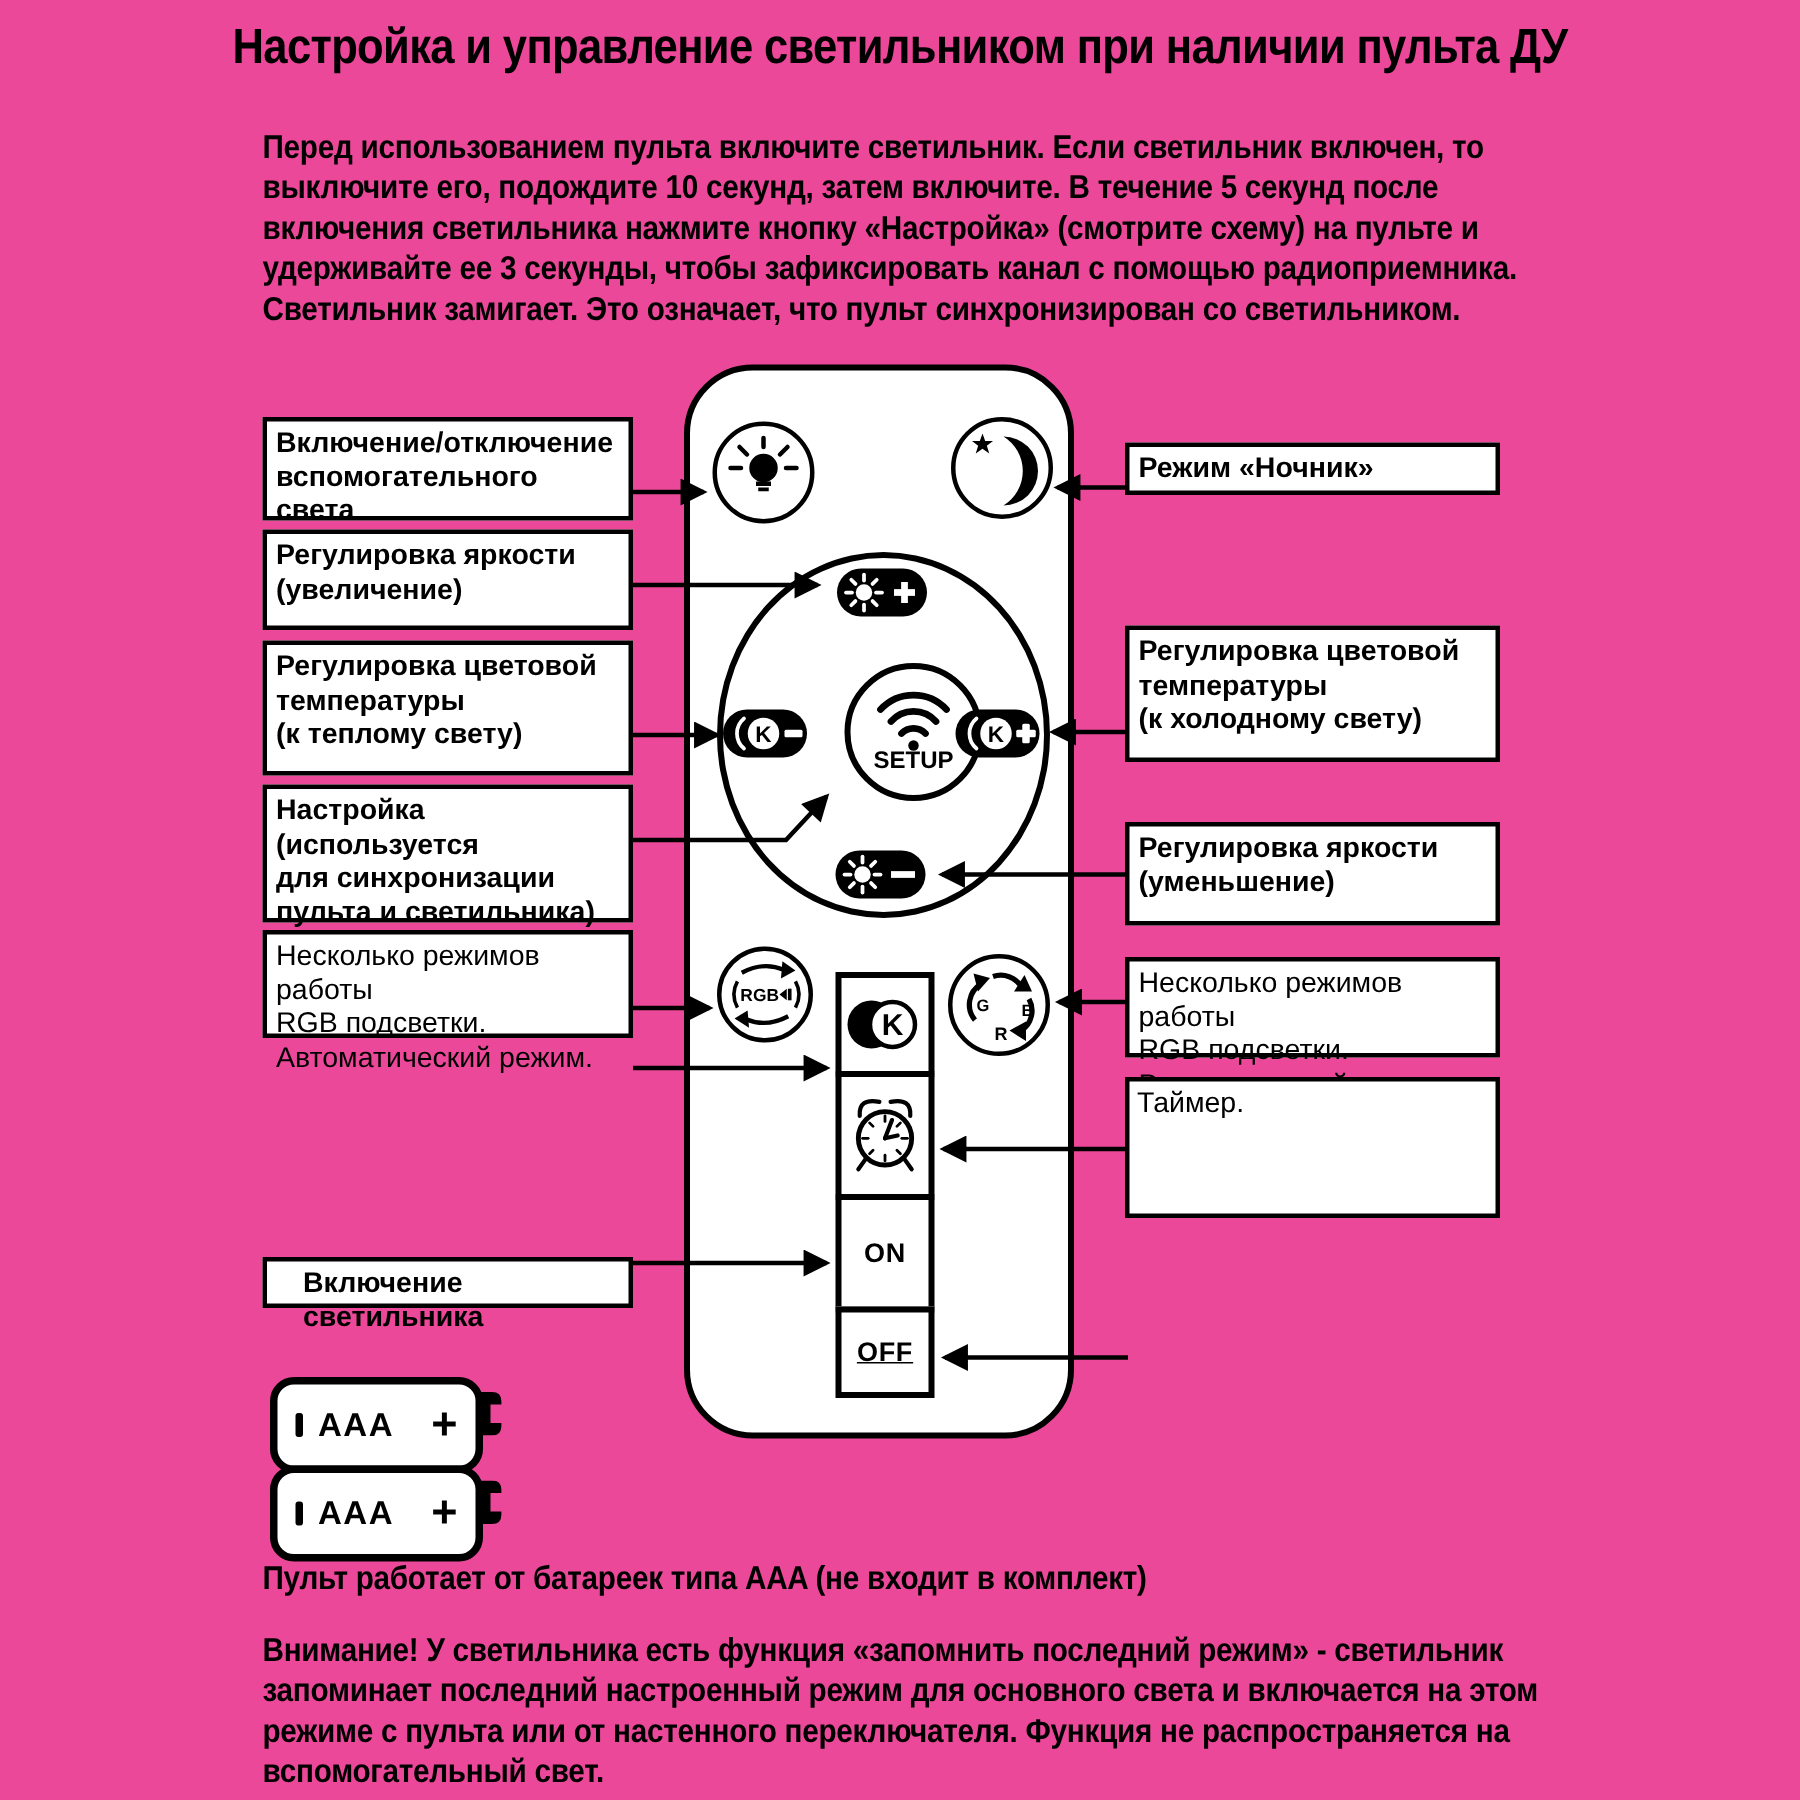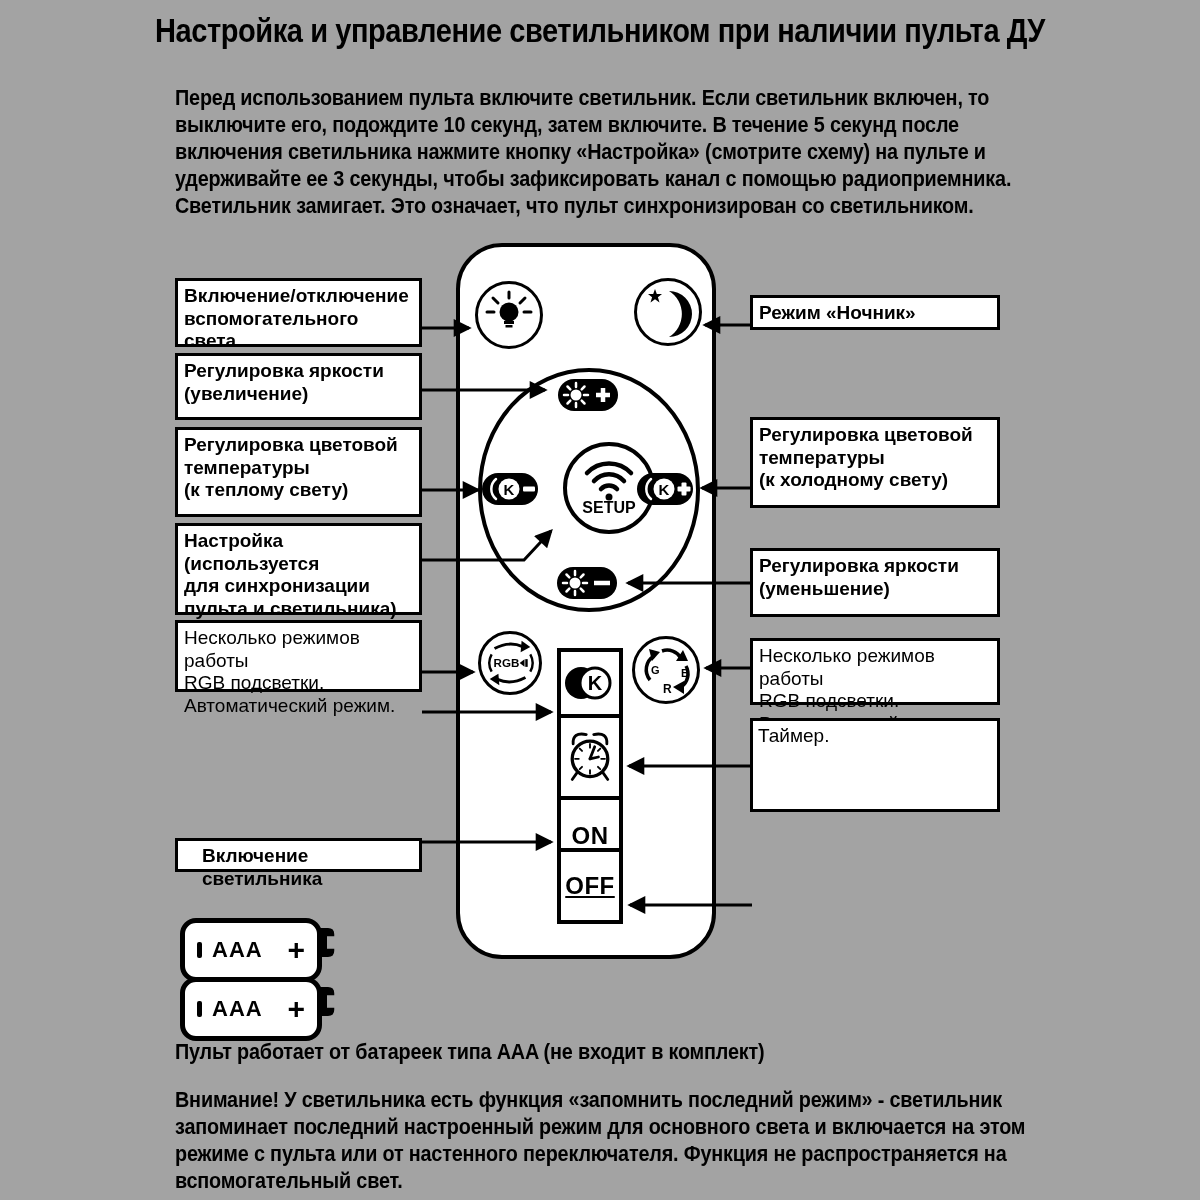--- a/index.html
+++ b/index.html
@@ -1,16 +1,16 @@
 <!DOCTYPE html>
 <html><head>
 <meta charset="utf-8">
 <style>
   html,body{margin:0;padding:0;background:#fff;}
-  .page{position:relative;width:1200px;height:1200px;background:#a3a3a3;overflow:hidden;
+  .page{position:relative;width:1200px;height:1200px;background:#ec4899;overflow:hidden;
         font-family:"Liberation Sans",sans-serif;color:#000;}
   .title{position:absolute;left:0;top:12px;width:1200px;text-align:center;
          font-size:33px;font-weight:bold;transform:scaleX(0.88);letter-spacing:-0.5px;}
   .para{position:absolute;left:175px;width:950px;font-size:22px;font-weight:bold;
         line-height:27px;transform:scaleX(0.9);transform-origin:left top;letter-spacing:-0.2px;}
   .intro{top:84px;}
   .battery-note{top:1038px;}
   .warning{top:1086px;}
   .box{position:absolute;border:3px solid #000;background:#fff;box-sizing:border-box;
        font-size:19px;font-weight:bold;line-height:22.5px;padding:4px 6px;
@@ -24,21 +24,21 @@
   .ring{position:absolute;left:478px;top:368px;width:222px;height:244px;border:4px solid #000;
        border-radius:50%;box-sizing:border-box;z-index:2;}
   .pill{position:absolute;background:#000;border-radius:16px;display:flex;align-items:center;
        justify-content:center;box-sizing:border-box;z-index:4;}
   .setup{position:absolute;left:563px;top:442px;width:92px;height:92px;border:4px solid #000;
        border-radius:50%;background:#fff;box-sizing:border-box;display:flex;flex-direction:column;
        align-items:center;justify-content:center;z-index:3;}
   .setup-label{font-size:16px;font-weight:bold;margin-top:-4px;}
   .col-cell{position:absolute;left:557px;width:66px;border:4px solid #000;background:#fff;
        box-sizing:border-box;display:flex;align-items:center;justify-content:center;z-index:4;}
-  .onoff{font-size:24px;font-weight:bold;letter-spacing:0.5px;}
+  .onoff{font-size:18px;font-weight:bold;letter-spacing:0.5px;}
   .battery{position:absolute;left:180px;width:142px;height:64px;border:5px solid #000;
        border-radius:16px;box-sizing:border-box;background:#fff;display:flex;align-items:center;
        padding:0 12px;gap:10px;}
   .bat-bar{width:5px;height:16px;background:#000;border-radius:2px;}
   .bat-type{font-size:22px;font-weight:bold;letter-spacing:1px;}
   .bat-plus{font-size:30px;font-weight:bold;margin-left:auto;line-height:1;}
   .bat-nub{position:absolute;}
   .connectors{position:absolute;left:0;top:0;width:1200px;height:1200px;z-index:10;pointer-events:none;}
   .connectors line,.connectors polyline{stroke:#000;stroke-width:3;fill:none;}
   svg text{font-family:"Liberation Sans",sans-serif;}
@@ -227,21 +227,21 @@
       </g>
       <g stroke="#000" stroke-width="3" stroke-linecap="round">
         <line x1="31" y1="33" x2="36" y2="20"></line>
         <line x1="31" y1="33" x2="40" y2="31"></line>
       </g>
     </svg>
   </div>
   <div class="col-cell" style="top:796px;height:79px;">
     <span class="onoff">ON</span>
   </div>
-  <div class="col-cell" style="top:848px;height:76px;text-decoration:underline;">
+  <div class="col-cell" style="top:871px;height:61px;text-decoration:underline;">
     <span class="onoff">OFF</span>
   </div>
 
   <div class="battery" style="top:918px;">
     <span class="bat-bar"></span>
     <span class="bat-type">AAA</span>
     <span class="bat-plus">+</span>
   </div>
   <svg class="bat-nub" style="left:318px;top:928px;" width="18" height="29" viewBox="0 0 16 28">
     <path d="M0,0 H9 Q15,0 15,6 V8 H8 V20 H15 V22 Q15,28 9,28 H0 Z" fill="#000"></path>

